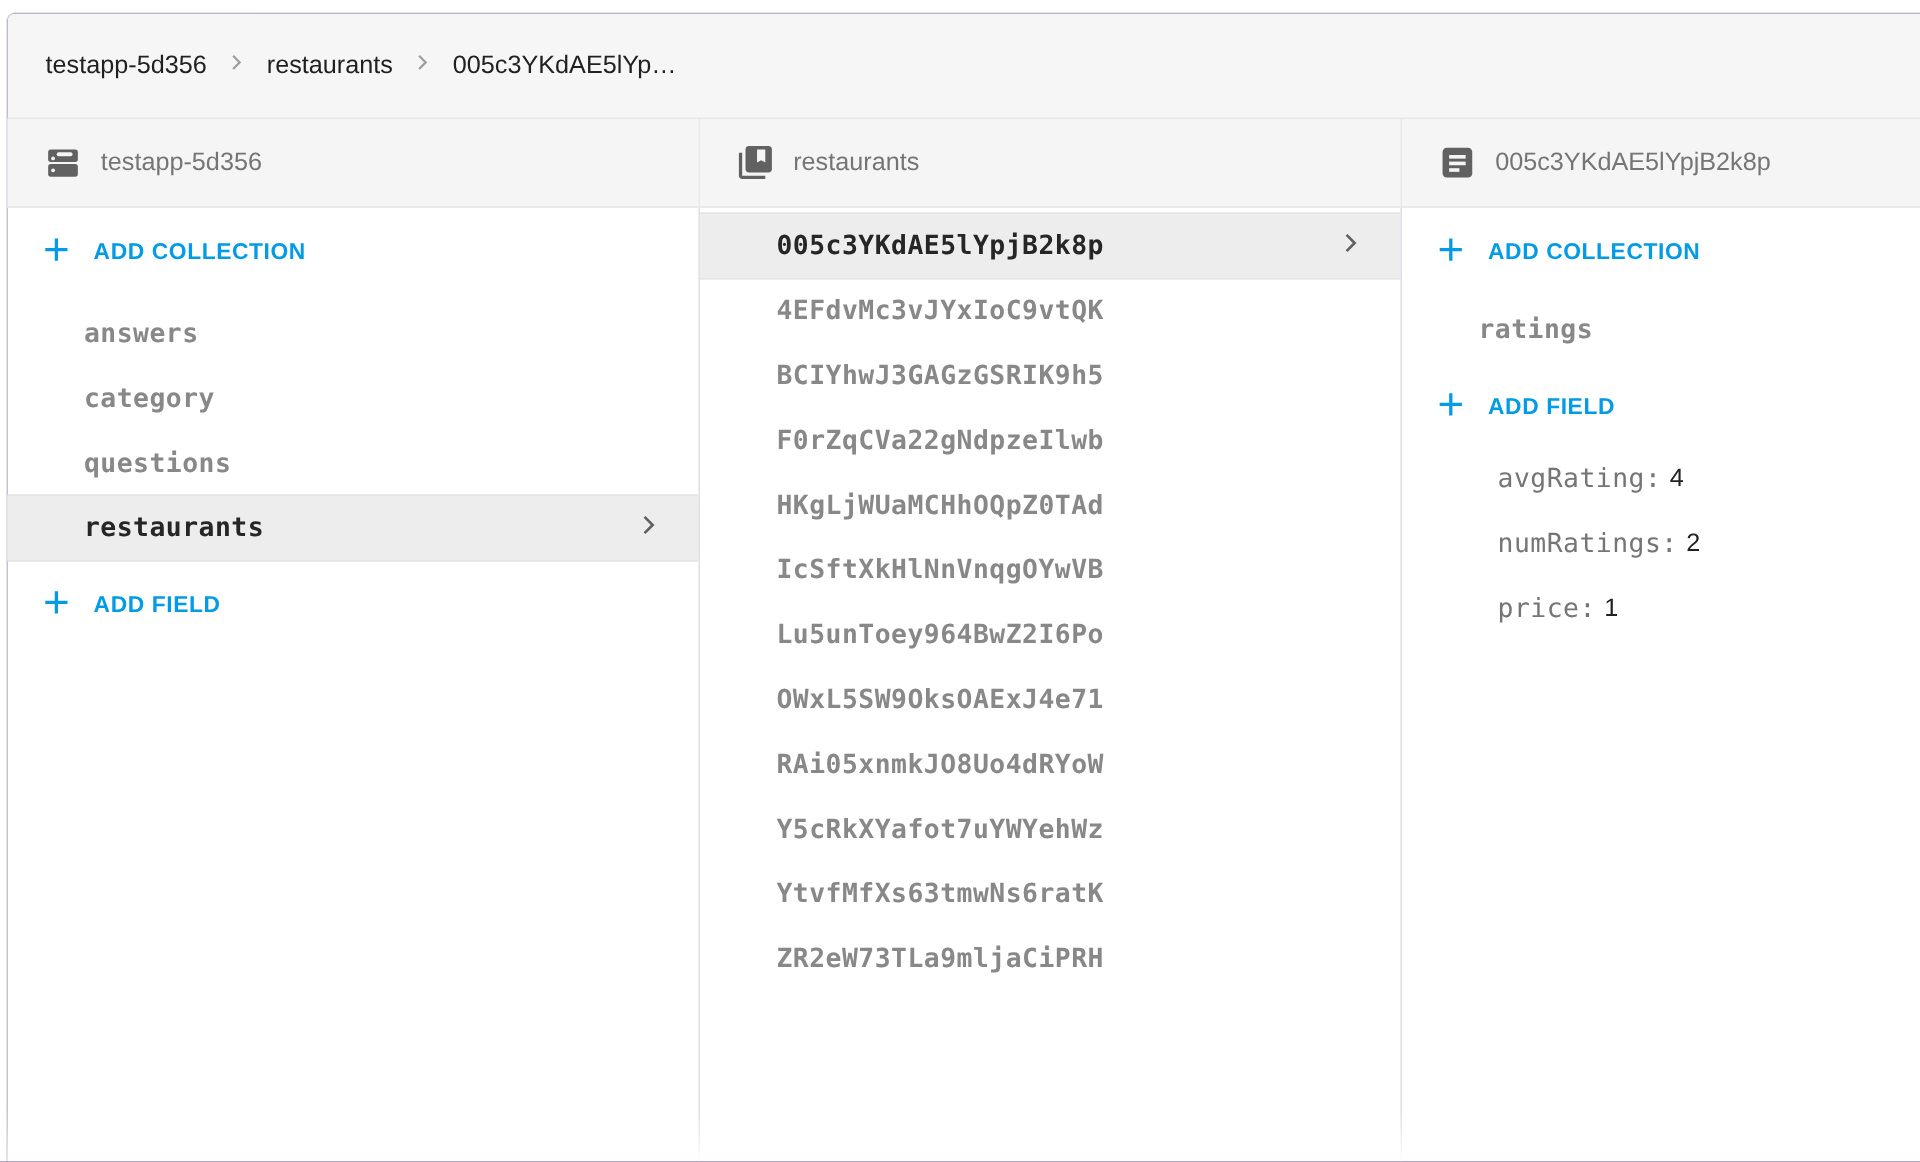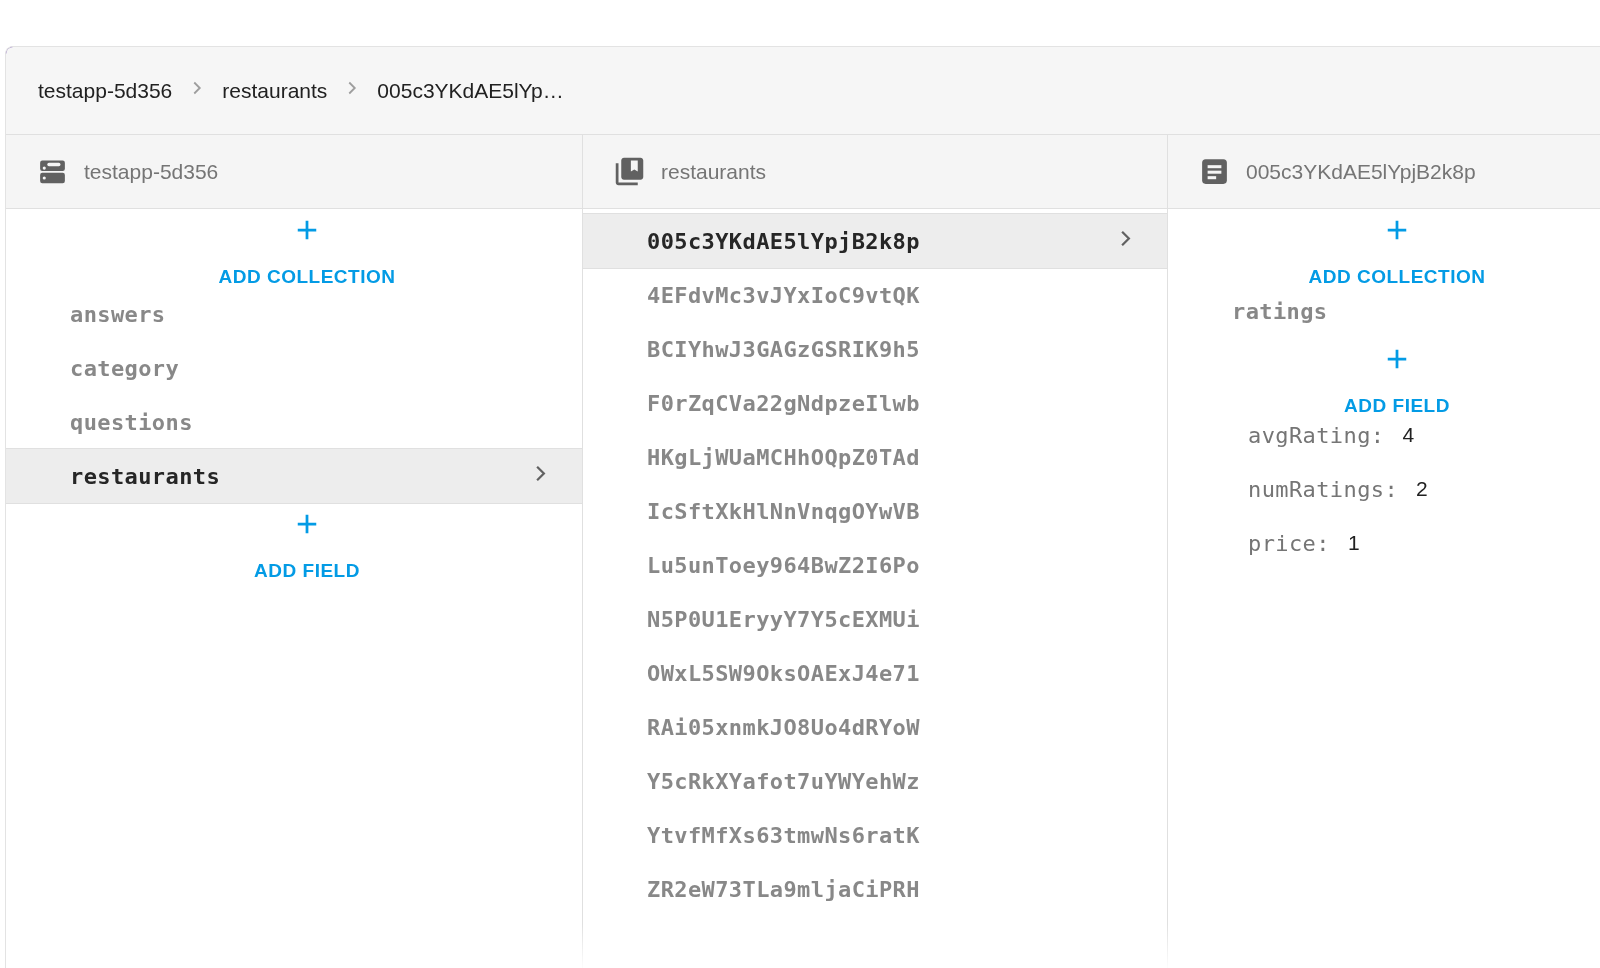--- a/index.html
+++ b/index.html
@@ -10,21 +10,20 @@
     overflow: hidden; position: relative;
     -webkit-font-smoothing: antialiased;
   }
   .card {
     position: absolute; left: 5px; top: 10px; right: 0; bottom: 0;
     background: #4c1d95;
     border-top: 1px solid #e3e3e3;
     border-left: 1px solid #e3e3e3;
     border-top-left-radius: 8px;
     overflow: hidden;
-    margin-top: 36px;
   }
   
   .breadcrumb {
     height: 88px; background: #f6f6f6; border-bottom: 1px solid #e0e0e0;
     display: flex; align-items: center; padding-left: 32px; gap: 12px;
     font-size: 21px; color: #212121;
   }
   .crumb { cursor: pointer; white-space: nowrap; }
   .crumb-chev { flex: 0 0 auto; margin: 0 2px; }
   
@@ -39,21 +38,20 @@
     font-size: 21px; color: #757575; white-space: nowrap; overflow: hidden;
   }
   .panel-header .hicon { flex: 0 0 auto; display: flex; }
   .panel-body { flex: 1; overflow: hidden; position: relative; }
   
   .action-row {
     height: 64px; margin-top: 6px; display: flex; align-items: center;
     padding-left: 26px; gap: 16px; cursor: pointer;
     color: #039be5; font-size: 19px; font-weight: 700; letter-spacing: .5px;
     white-space: nowrap;
-    flex-direction: column;
   }
   
   .list { margin-top: 5px; font-weight: bold; }
   .list.padded { margin-top: 8px; }
   .list-row {
     height: 54px; display: flex; align-items: center;
     padding: 0 28px 0 64px; cursor: pointer;
     font-family: "DejaVu Sans Mono", monospace;
     font-size: 22px; letter-spacing: .4px; color: #888888;
     white-space: nowrap;
@@ -61,21 +59,21 @@
   .list-row.selected {
     background: #ededed; color: #262626;
     box-shadow: 0 -1px 0 #e0e0e0, 0 1px 0 #e0e0e0;
   }
   .row-label { overflow: hidden; text-overflow: ellipsis; }
   .row-chev { margin-left: auto; flex: 0 0 auto; }
   .col-doc .list-row { }
   
   .fields { }
   .field-row {
-    height: 54px; display: flex; align-items: center; gap: 18px;
+    height: 54px; display: flex; align-items: center; gap: 7px;
     padding-left: 80px; cursor: pointer; white-space: nowrap;
   }
   .field-key {
     font-family: "DejaVu Sans Mono", monospace;
     font-size: 22px; letter-spacing: .4px; color: #757575;
   }
   .field-key::after { content: ":"; }
   .field-value { font-size: 21px; color: #212121; }
   
   .fade {
@@ -182,23 +180,20 @@
             <div class="list-row">
               <span class="row-label">HKgLjWUaMCHhOQpZ0TAd</span>
             </div>
             <div class="list-row">
               <span class="row-label">IcSftXkHlNnVnqgOYwVB</span>
             </div>
             <div class="list-row">
               <span class="row-label">Lu5unToey964BwZ2I6Po</span>
             </div>
             <div class="list-row">
-              <span class="row-label">N5P0U1EryyY7Y5cEXMUi</span>
-            </div>
-            <div class="list-row">
               <span class="row-label">OWxL5SW9OksOAExJ4e71</span>
             </div>
             <div class="list-row">
               <span class="row-label">RAi05xnmkJO8Uo4dRYoW</span>
             </div>
             <div class="list-row">
               <span class="row-label">Y5cRkXYafot7uYWYehWz</span>
             </div>
             <div class="list-row">
               <span class="row-label">YtvfMfXs63tmwNs6ratK</span>

